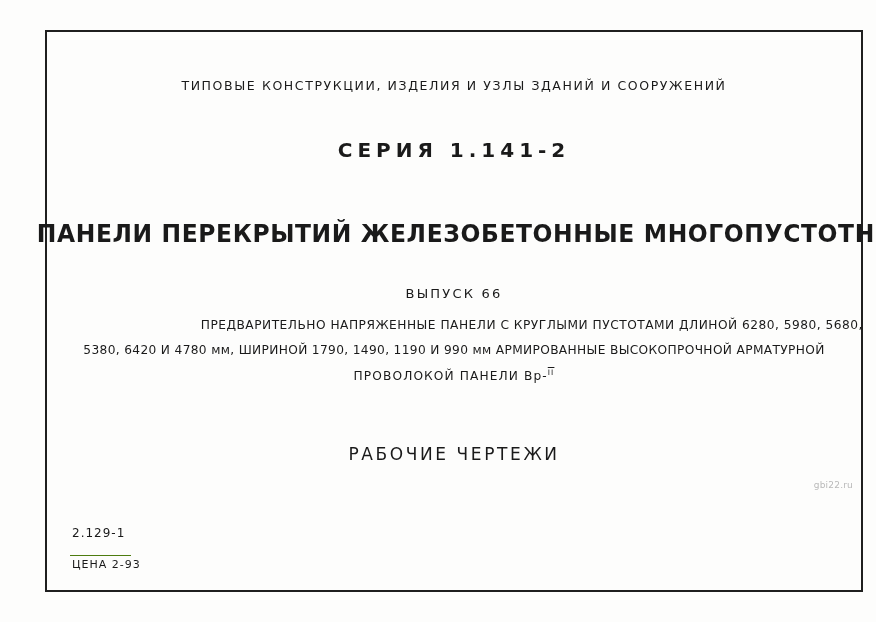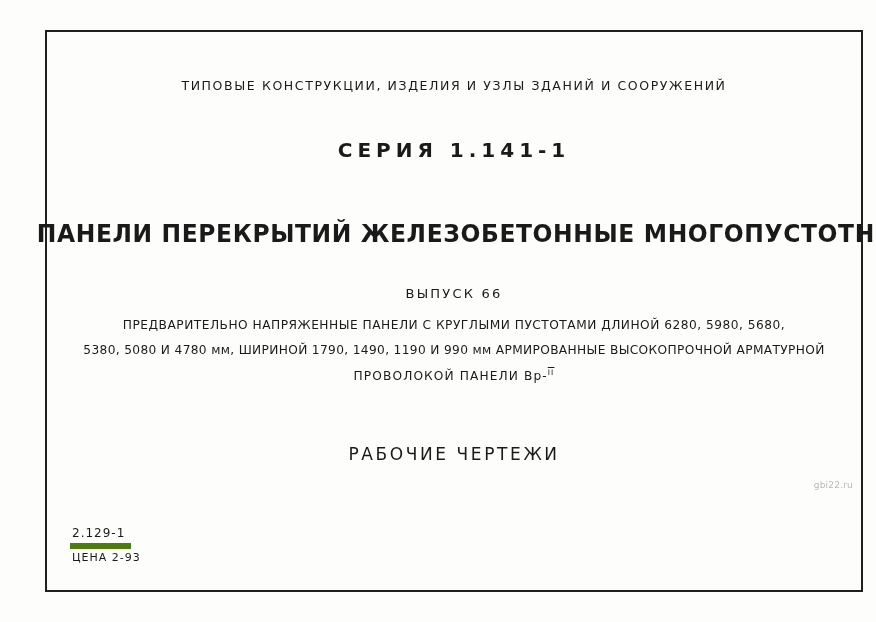--- a/index.html
+++ b/index.html
@@ -67,20 +67,21 @@
   .issue {
     top: 256px;
     font-size: 13px;
     letter-spacing: 2.2px;
     font-weight: 500;
   }
   .desc1 {
     top: 288px;
     font-size: 12.2px;
     letter-spacing: 0.5px;
+    text-align: right;
   }
   .desc2 {
     top: 313px;
     font-size: 12.2px;
     letter-spacing: 0.35px;
   }
   .desc3 {
     top: 338px;
     font-size: 12.2px;
     letter-spacing: 1.1px;
@@ -106,22 +107,22 @@
   .footer {
     position: absolute;
     left: 25px;
     top: 492px;
     text-align: left;
     line-height: 1.25;
   }
   .footer-code {
     font-size: 12px;
     letter-spacing: 1px;
-    padding: 0 6px 2px 2px;
-    border-bottom: 6px solid #4d7c0f;
+    padding: 0 6px 14px 2px;
+    border-bottom: 1px solid #4d7c0f;
     display: inline-block;
   }
   .footer-price {
     font-size: 11px;
     letter-spacing: 1px;
     margin-top: 2px;
     padding-left: 2px;
     text-align: center;
   }
   .watermark {
@@ -135,29 +136,29 @@
 </style>
 </head>
 <body>
 
 <div class="page">
   <div class="sheet-border"></div>
   <div class="content">
 
     <div class="line series-header">ТИПОВЫЕ КОНСТРУКЦИИ, ИЗДЕЛИЯ И УЗЛЫ ЗДАНИЙ И СООРУЖЕНИЙ</div>
 
-    <div class="line series-number">СЕРИЯ 1.141-1</div>
+    <div class="line series-number">СЕРИЯ 1.141-2</div>
 
     <div class="line main-title">ПАНЕЛИ ПЕРЕКРЫТИЙ ЖЕЛЕЗОБЕТОННЫЕ МНОГОПУСТОТНЫЕ</div>
 
     <div class="line issue">ВЫПУСК 66</div>
 
     <div class="line desc1">ПРЕДВАРИТЕЛЬНО  НАПРЯЖЕННЫЕ ПАНЕЛИ С КРУГЛЫМИ  ПУСТОТАМИ  ДЛИНОЙ  6280, 5980, 5680,</div>
 
-    <div class="line desc2">5380, 5080 И 4780 мм, ШИРИНОЙ 1790, 1490, 1190 И 990 мм АРМИРОВАННЫЕ ВЫСОКОПРОЧНОЙ  АРМАТУРНОЙ</div>
+    <div class="line desc2">5380, 6420 И 4780 мм, ШИРИНОЙ 1790, 1490, 1190 И 990 мм АРМИРОВАННЫЕ ВЫСОКОПРОЧНОЙ  АРМАТУРНОЙ</div>
 
     <div class="line desc3">
       <span>ПРОВОЛОКОЙ  ПАНЕЛИ  Вр-</span><span class="sup roman-underline">II</span>
     </div>
 
 
     <div class="line docs">РАБОЧИЕ ЧЕРТЕЖИ</div>
 
     <div class="footer">
       <div class="footer-code">2.129-1</div>

